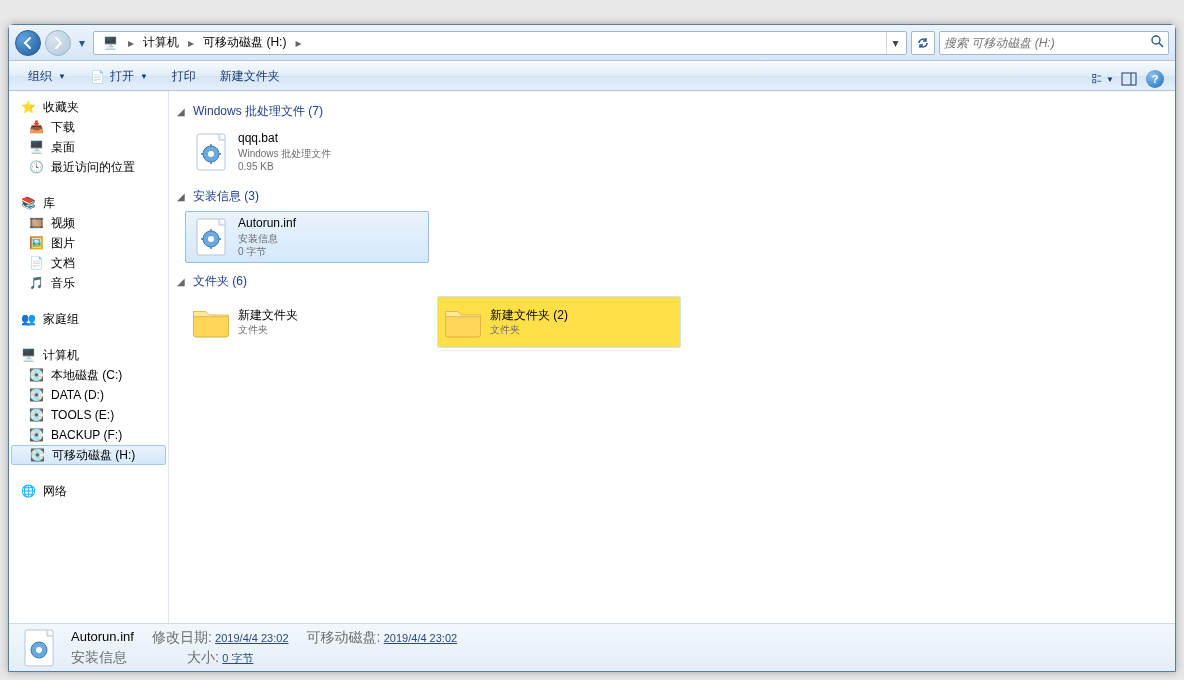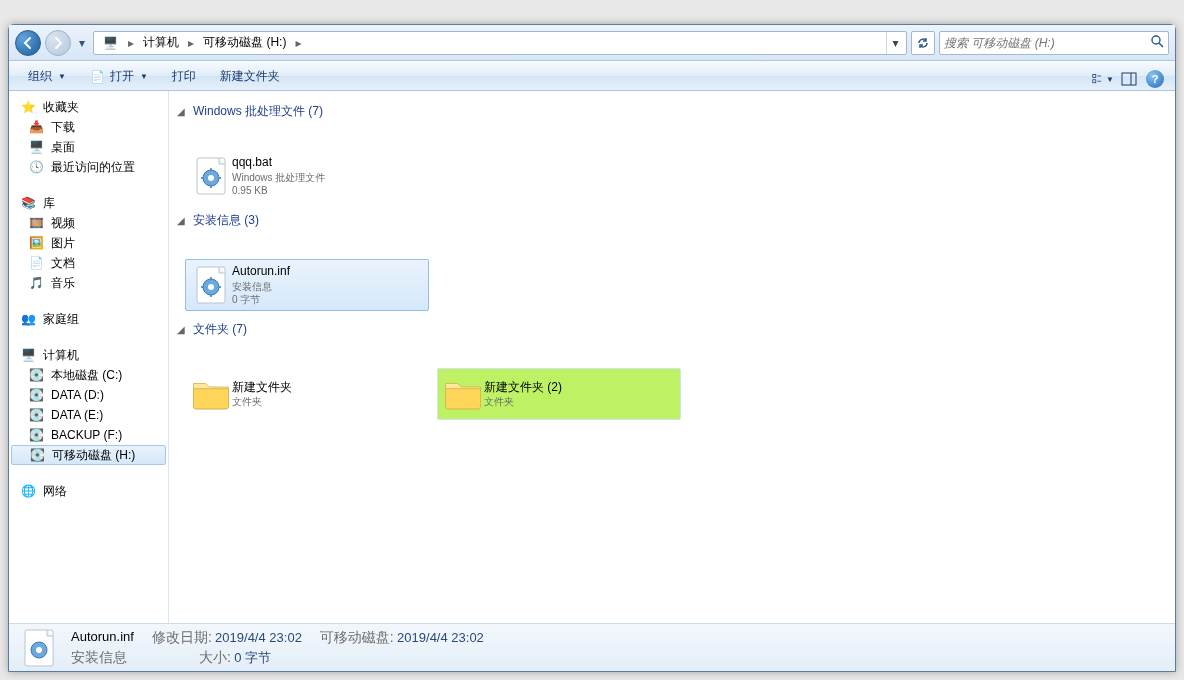--- a/index.html
+++ b/index.html
@@ -32,35 +32,35 @@
 .titem { display: flex; align-items: center; gap: 6px; padding: 2px 8px 2px 20px; height: 20px; cursor: pointer; }
 .titem.root { padding-left: 12px; }
 .titem.sel { background: linear-gradient(#e9f2fb,#d4e8fb); border: 1px solid #a3c8ec; border-radius: 2px; margin: 0 2px; padding-left: 18px; }
 .ticon { width: 16px; height: 16px; flex-shrink: 0; display: flex; align-items: center; justify-content: center; }
 
 .content { flex: 1; background: #fff; padding: 10px 8px; overflow-y: auto; }
 .group { margin-bottom: 8px; }
 .ghead { display: flex; align-items: center; gap: 4px; color: #1e3e8f; font-size: 12px; cursor: pointer; padding: 2px 0; }
 .ghead .carr { font-size: 10px; color: #666; width: 12px; }
 .gitems { padding-left: 8px; display: flex; flex-wrap: wrap; gap: 8px; margin-top: 4px; }
-.fitem { width: 244px; display: flex; align-items: center; padding: 4px; border: 1px solid transparent; border-radius: 2px; cursor: pointer; margin-top: 24px; }
+.fitem { width: 244px; display: flex; align-items: center; gap: 6px; padding: 4px; border: 1px solid transparent; border-radius: 2px; cursor: pointer; }
 .fitem.sel { background: linear-gradient(#eaf3fc,#d4e8fb); border-color: #92bfe6; }
-.fitem.hov { background: #bef264; border-color: #cfe3f5; }
+.fitem.hov { background: #fde047; border-color: #cfe3f5; }
 .ficon { width: 42px; height: 42px; flex-shrink: 0; display: flex; align-items: center; justify-content: center; font-size: 32px; }
 .fmeta { display: flex; flex-direction: column; line-height: 1.3; }
 .fname { color: #000; }
 .ftype, .fsize { color: #6d6d6d; font-size: 10px; }
 
 .details { height: 48px; background: linear-gradient(#f2f7fc,#e4eef8); border-top: 1px solid #cddced; display: flex; align-items: center; padding: 4px 10px; gap: 12px; }
 .dthumb { width: 40px; height: 40px; display: flex; align-items: center; justify-content: center; }
 .dtext { display: flex; flex-direction: column; gap: 2px; }
 .dline { display: flex; gap: 18px; }
 .dname { font-size: 13px; }
 .dlab { color: #6d6d6d; font-size: 14px; }
-.dval { color: #2a4a7a; font-size: 13px; }
+.dval { color: #2a4a7a; font-size: 11px; text-decoration: underline; }
 
 .svgfolder { width: 42px; height: 38px; }
 .svggear { width: 40px; height: 40px; }
 </style>
 </head>
 <body>
 
 <div class="window">
 
   <div class="addrbar">
@@ -194,21 +194,21 @@
         <div class="titem">
             <span class="ticon">💽</span>
             <span>本地磁盘 (C:)</span>
           </div>
         <div class="titem">
             <span class="ticon">💽</span>
             <span>DATA (D:)</span>
           </div>
         <div class="titem">
             <span class="ticon">💽</span>
-            <span>DATA (E:)</span>
+            <span>TOOLS (E:)</span>
           </div>
         <div class="titem">
             <span class="ticon">💽</span>
             <span>BACKUP (F:)</span>
           </div>
         <div class="titem sel">
             <span class="ticon">💽</span>
             <span>可移动磁盘 (H:)</span>
           </div>
       </div>
@@ -275,21 +275,21 @@
                 <span class="fname">Autorun.inf</span>
                 <span class="ftype">安装信息</span>
                 <span class="fsize">0 字节</span>
               </div>
             </div>
           </div>
         </div>
         <div class="group">
           <div class="ghead">
             <span class="carr">◢</span>
-            <span>文件夹 (7)</span>
+            <span>文件夹 (6)</span>
           </div>
           <div class="gitems">
             <div class="fitem">
               <div class="ficon">
                 <svg class="svgfolder" viewBox="0 0 48 40">
                   <path d="M4 8h14l4 4h22v22a3 3 0 0 1-3 3H7a3 3 0 0 1-3-3z" fill="#ffe79e" stroke="#d8b44a"></path>
                   <path d="M4 14h40v20a3 3 0 0 1-3 3H7a3 3 0 0 1-3-3z" fill="#ffd65a" stroke="#d8b44a"></path>
                 </svg>
               </div>
               <div class="fmeta">
@@ -324,18 +324,18 @@
         </svg>
       </div>
     <div class="dtext">
       <div class="dline">
         <span class="dname">Autorun.inf</span>
         <span><span class="dlab">修改日期:</span> <span class="dval">2019/4/4 23:02</span></span>
         <span><span class="dlab">可移动磁盘:</span> <span class="dval">2019/4/4 23:02</span></span>
       </div>
       <div class="dline">
         <span class="dlab">安装信息</span>
-        <span style="margin-left:54px"><span class="dlab">大小:</span> <span class="dval">0 字节</span></span>
+        <span style="margin-left:42px"><span class="dlab">大小:</span> <span class="dval">0 字节</span></span>
       </div>
     </div>
   </div>
 
 </div>
 
 </body></html>

